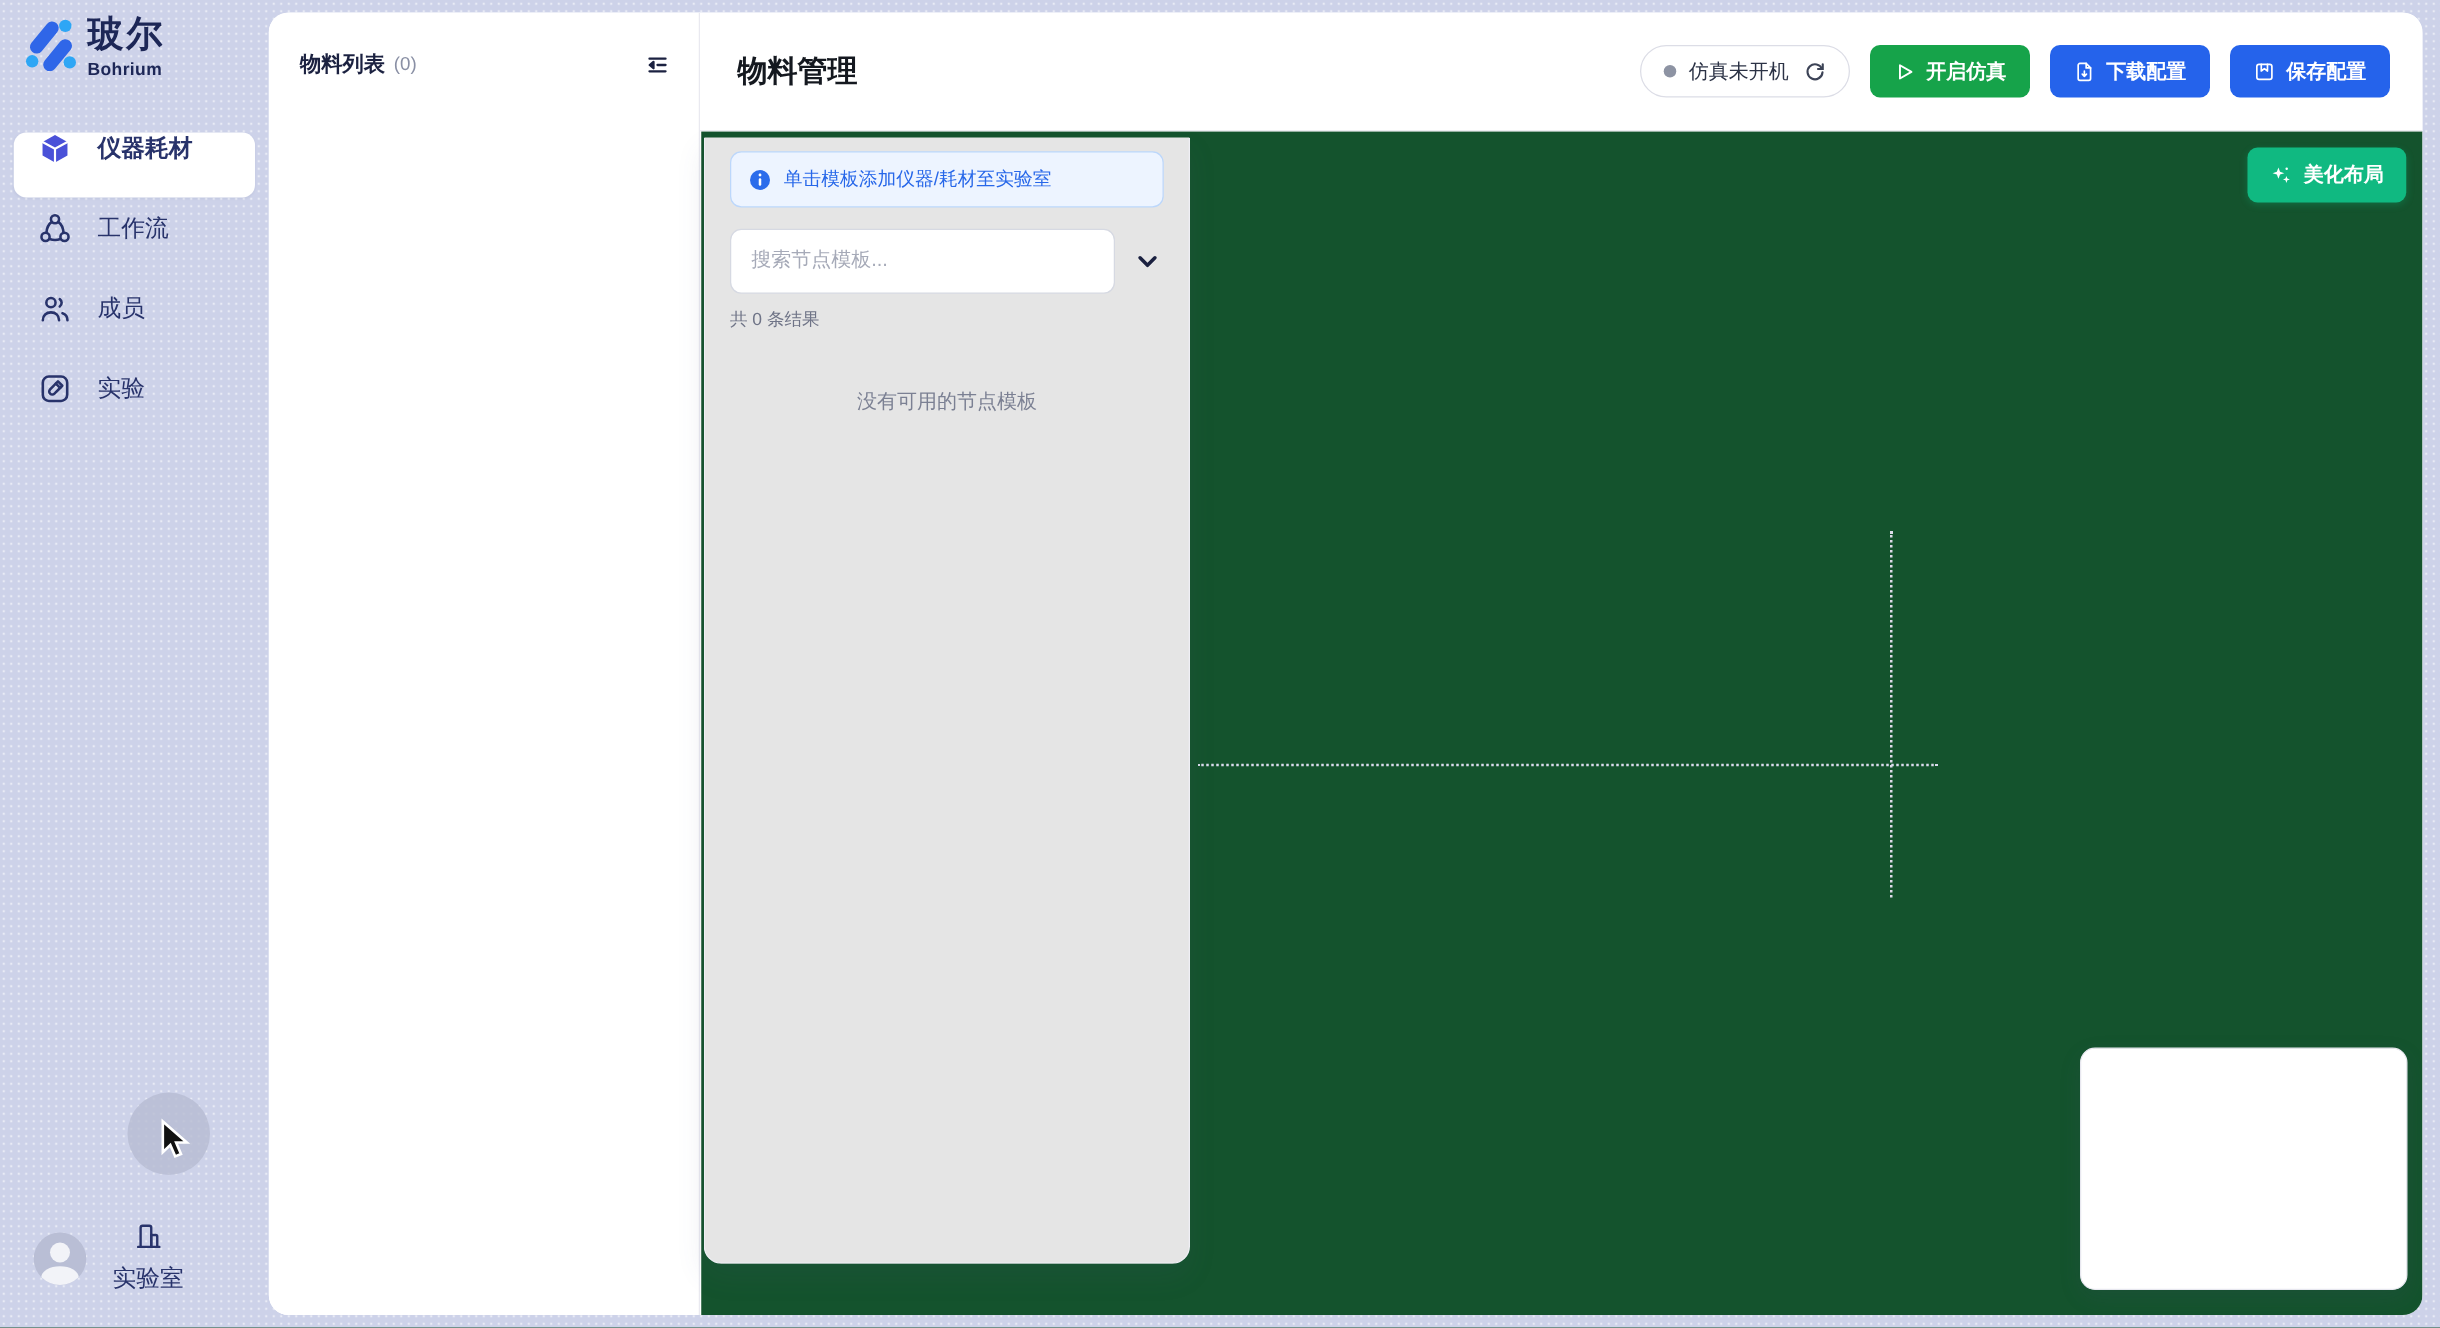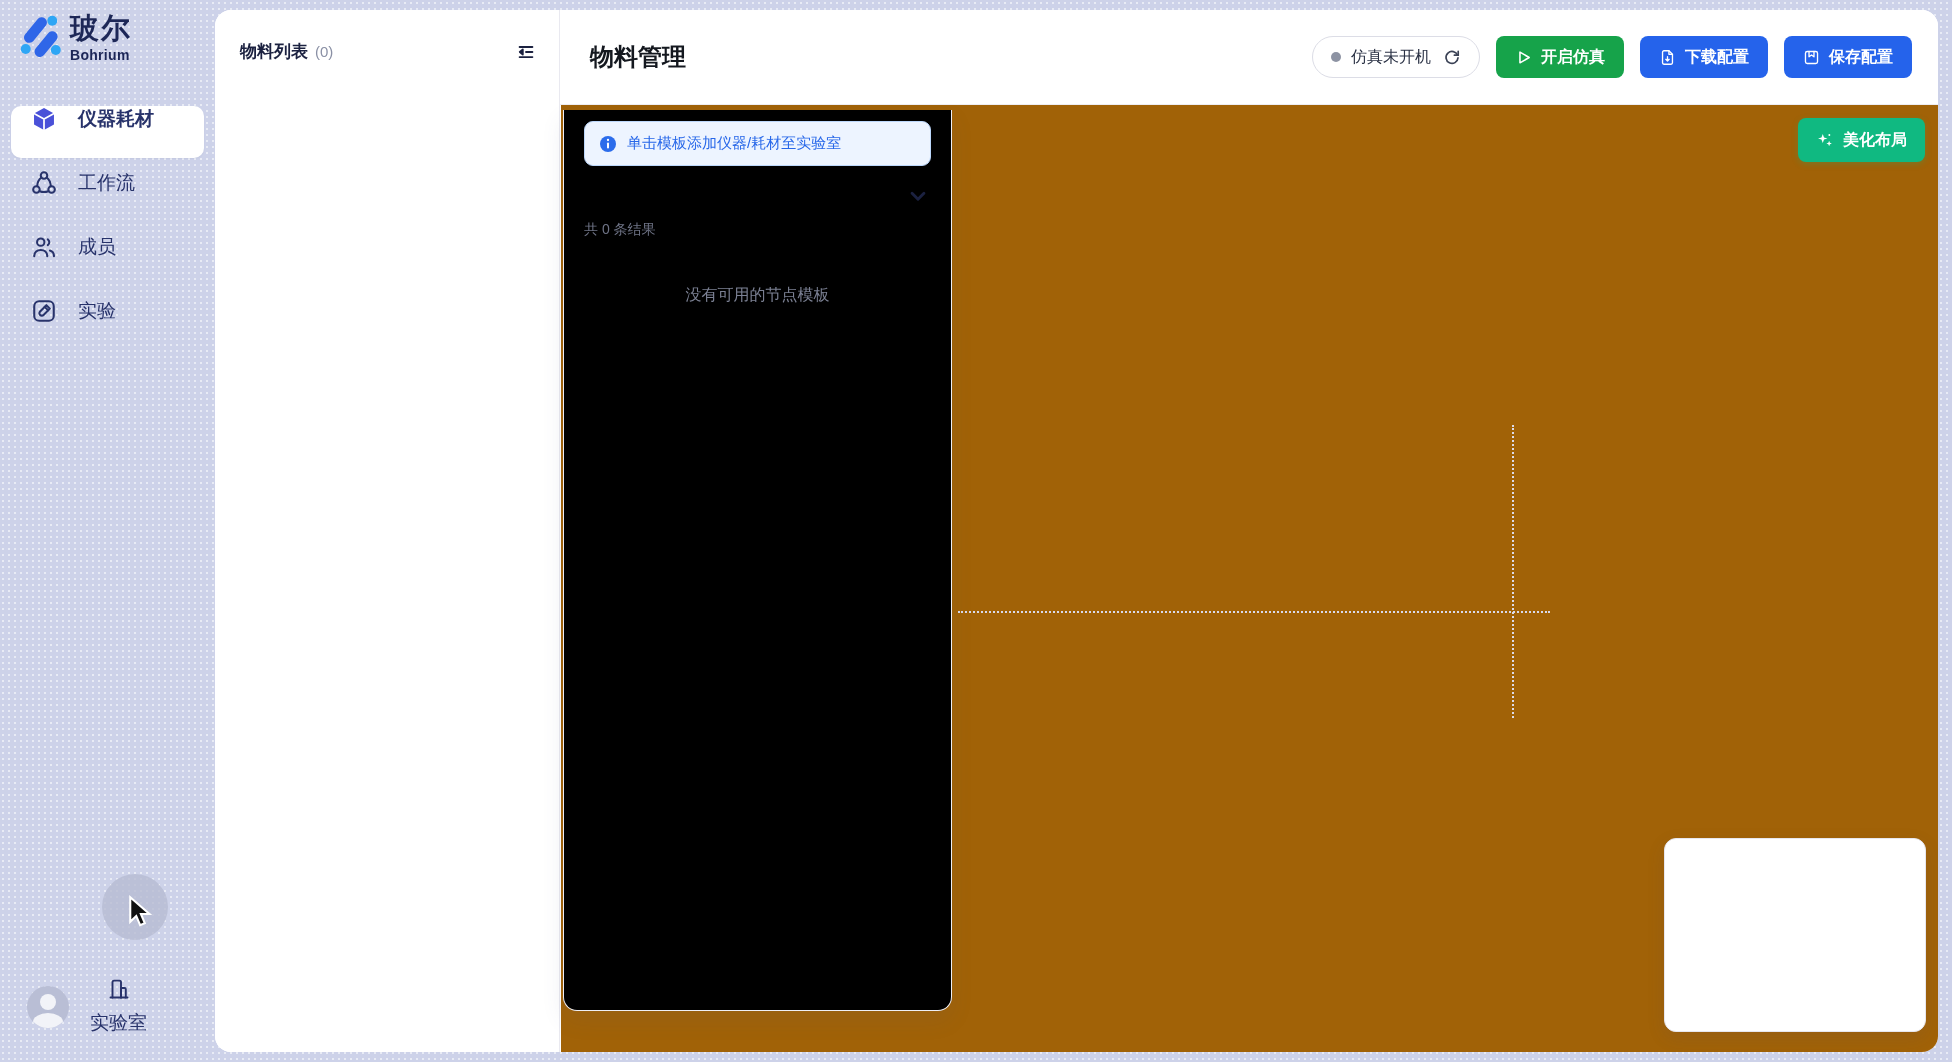--- a/index.html
+++ b/index.html
@@ -47,28 +47,28 @@
   .page-title { font-size:24px; font-weight:700; color:#14181f; }
   .hdr-right { margin-left:auto; display:flex; align-items:flex-start; gap:16px; }
   .status-pill { height:42px; border:1px solid #dcdde6; border-radius:21px; background:#fff; display:flex; align-items:center; gap:10px; padding:0 18px; font-size:16px; color:#2b3245; cursor:pointer; }
   .status-dot { width:10px; height:10px; border-radius:50%; background:#8d93a3; }
   .refresh-btn { width:18px; height:18px; margin-left:2px; cursor:pointer; }
   .btn { height:42px; border:none; border-radius:8px; display:flex; align-items:center; gap:9px; padding:0 19px; font-size:16px; font-weight:600; color:#fff; cursor:pointer; font-family:inherit; }
   .btn-green { background:#16a34a; }
   .btn-blue  { background:#2563eb; }
 
   
-  .canvas { position:absolute; left:346px; top:95px; right:0; bottom:0; background:#a16207; }
+  .canvas { position:absolute; left:346px; top:95px; right:0; bottom:0; background:#14532d; }
   .guide-h { position:absolute; left:397px; top:506px; width:592px; height:0; border-top:2px dotted #d9daeb; }
   .guide-v { position:absolute; left:951px; top:320px; height:293px; width:0; border-left:2px dotted #dddbe9; }
   .beautify-btn { position:absolute; top:13px; right:13px; height:44px; border:none; border-radius:8px; background:#10b981; color:#fff; font-size:16px; font-weight:600; display:flex; align-items:center; gap:9px; padding:0 18px; cursor:pointer; font-family:inherit; box-shadow:0 2px 6px rgba(16,185,129,.25); }
   .minimap { position:absolute; left:1103px; top:733px; width:262px; height:194px; background:#fff; border:1px solid #e7e7ef; border-radius:12px; box-shadow:0 6px 18px rgba(70,75,120,.12); }
 
   
-  .tpl-panel { position:absolute; left:348px; top:100px; width:389px; height:901px; background:#000000; border:1px solid #efeff5; border-top:none; border-radius:0 0 14px 14px; box-shadow:0 10px 22px rgba(80,85,130,.10); padding:11px 20px 0 20px; z-index:5; }
+  .tpl-panel { position:absolute; left:348px; top:100px; width:389px; height:901px; background:#e5e5e5; border:1px solid #efeff5; border-top:none; border-radius:0 0 14px 14px; box-shadow:0 10px 22px rgba(80,85,130,.10); padding:11px 20px 0 20px; z-index:5; }
   .hint-banner { height:45px; background:#edf4ff; border:1px solid #bcd7fb; border-radius:9px; display:flex; align-items:center; gap:10px; padding:0 14px; color:#2767e9; font-size:15px; }
   .search-row { margin-top:17px; display:flex; align-items:center; }
   .tpl-search { width:308px; height:52px; border:1px solid #d6d9e2; border-radius:9px; padding:0 16px; font-size:16px; color:#333; outline:none; background:#fff; font-family:inherit; }
   .tpl-search::placeholder { color:#a6aab8; }
   .chevron-btn { margin-left:auto; width:26px; height:26px; cursor:pointer; }
   .result-count { margin-top:12px; text-align:left; font-size:14px; color:#6f7487; }
   .empty-text { margin-top:46px; text-align:center; font-size:16px; color:#7b8093; }
 </style>
 </head>
 <body>
@@ -241,20 +241,21 @@
       <span>
         <svg width="18" height="18" viewBox="0 0 18 18">
           <circle cx="9" cy="9" r="8" fill="#2b6ceb"></circle>
           <rect x="8" y="7.6" width="2" height="6" rx="1" fill="#fff"></rect>
           <circle cx="9" cy="5" r="1.15" fill="#fff"></circle>
         </svg>
       </span>
       <span>单击模板添加仪器/耗材至实验室</span>
     </div>
     <div class="search-row">
+      <input class="tpl-search" type="text" placeholder="搜索节点模板..." style="">
       <span class="chevron-btn">
         <svg width="26" height="26" viewBox="0 0 24 24" fill="none" stroke="#1b2140" stroke-width="2.6" stroke-linecap="round" stroke-linejoin="round">
           <path d="M6.5 9.5 12 15l5.5-5.5"></path>
         </svg>
       </span>
     </div>
     <div class="result-count">共 0 条结果</div>
     <div class="empty-text">没有可用的节点模板</div>
   </div>
 

